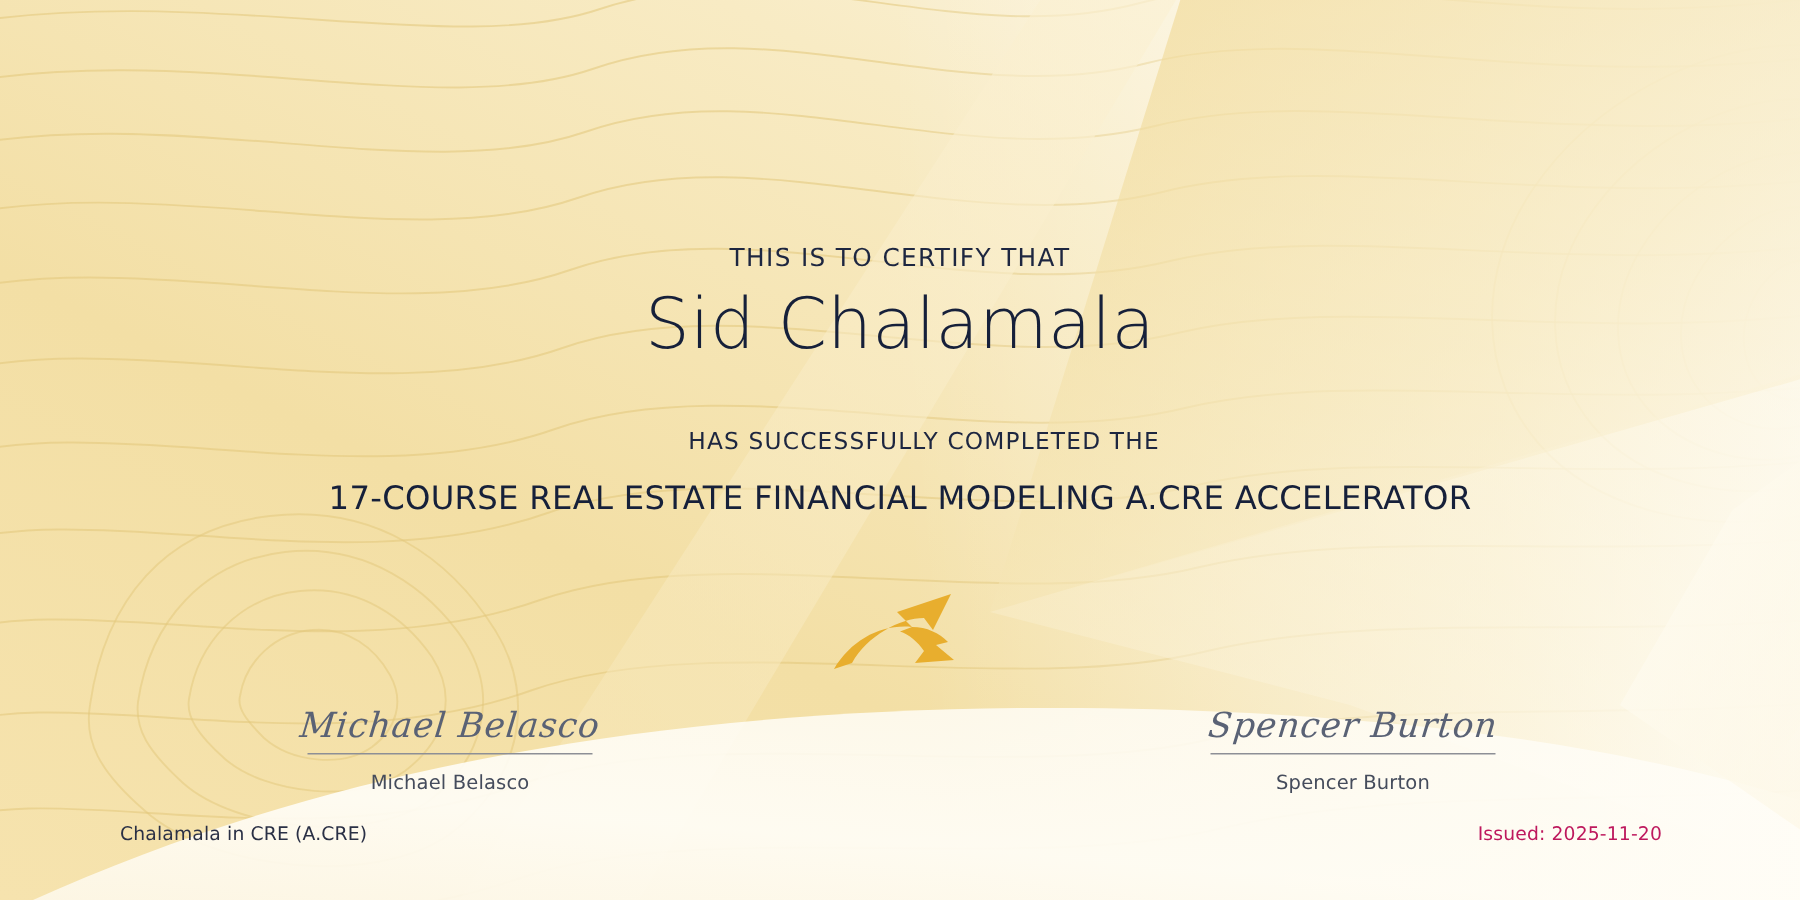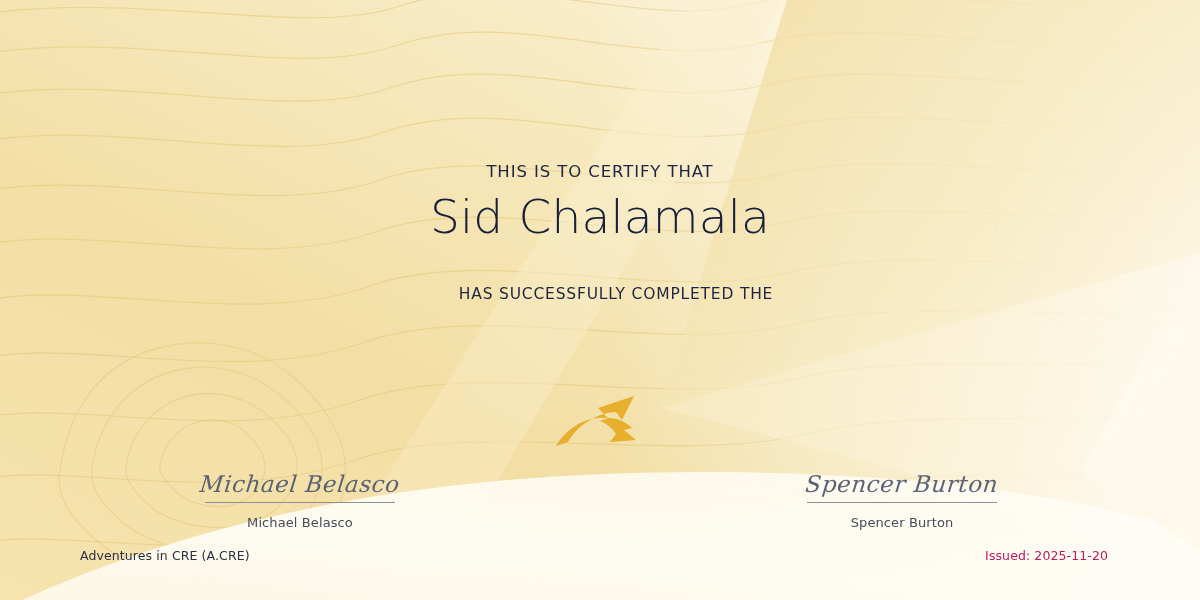--- a/index.html
+++ b/index.html
@@ -240,20 +240,21 @@
   </svg>
 
   <div class="content">
 
     <div class="certify-line">THIS IS TO CERTIFY THAT</div>
 
     <div class="recipient-name">Sid Chalamala</div>
 
     <div class="completed-line">HAS SUCCESSFULLY COMPLETED THE</div>
 
+    <div class="course-title">17-COURSE REAL ESTATE FINANCIAL MODELING A.CRE ACCELERATOR</div>
 
     <div class="logo-wrap">
       <svg viewBox="0 0 104 64" width="104" height="64" xmlns="http://www.w3.org/2000/svg">
         <path d="M 8 56
                  C 20 36, 40 26, 60 28
                  L 50 18
                  L 86 6
                  L 74 30
                  L 68 22
                  C 52 22, 30 34, 20 52
@@ -274,18 +275,18 @@
       <div class="sig-rule"></div>
       <div class="sig-name">Michael Belasco</div>
     </div>
 
     <div class="sig-block sig-right">
       <div class="sig-script">Spencer Burton</div>
       <div class="sig-rule"></div>
       <div class="sig-name">Spencer Burton</div>
     </div>
 
-    <div class="footer-left">Adventures in CRE (A.CRE)</div>
+    <div class="footer-left">Chalamala in CRE (A.CRE)</div>
 
     <div class="footer-right">Issued: 2025-11-20</div>
 
   </div>
 </div>
 
 </body></html>

